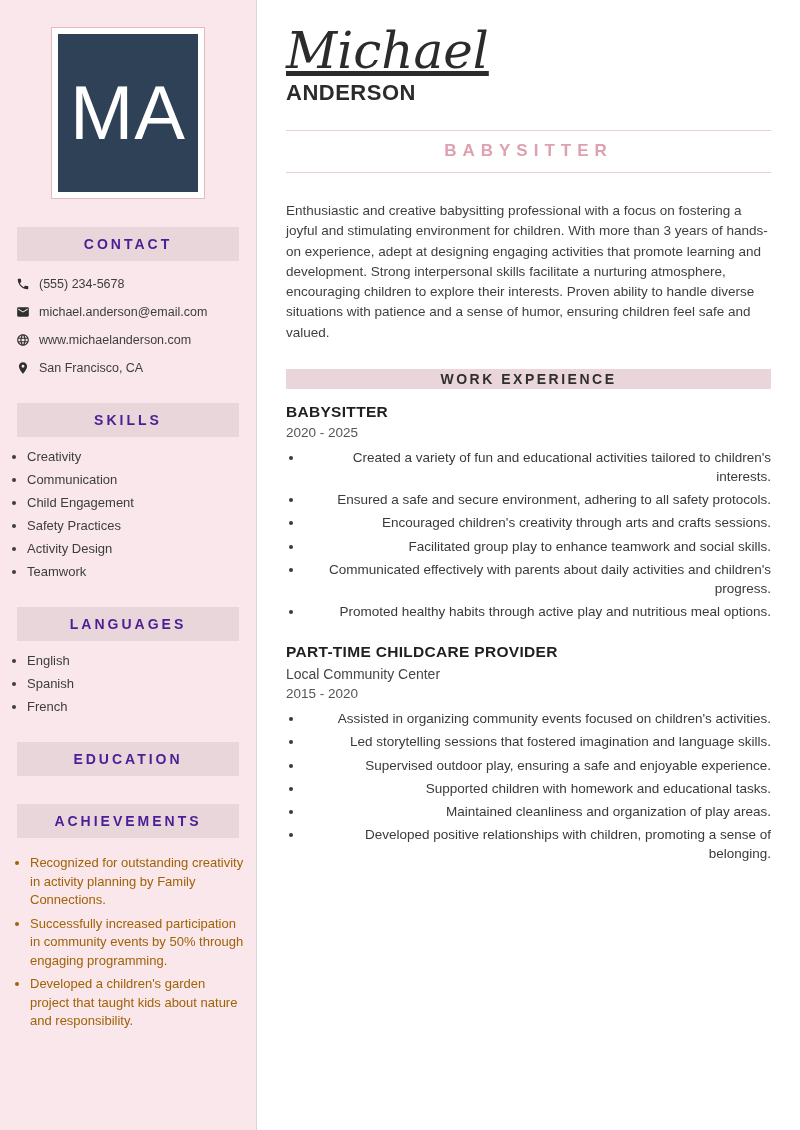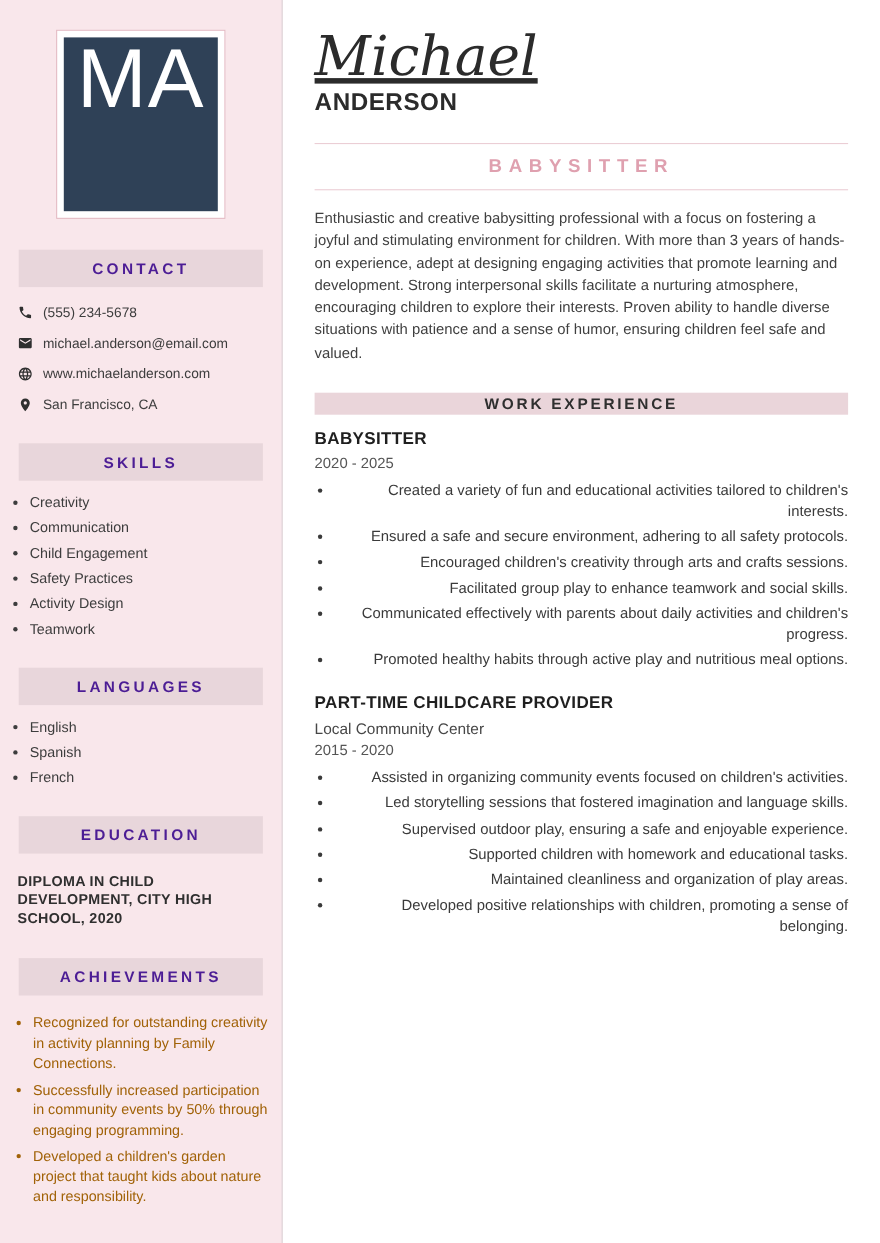--- a/index.html
+++ b/index.html
@@ -30,20 +30,21 @@
     margin: 27px auto 0;
     background: #ffffff;
     border: 1px solid #e4bac3;
     padding: 6px;
   }
   .photo {
     width: 140px;
     height: 158px;
     background: #2f4157;
     display: flex;
+    align-items: center;
     justify-content: center;
   }
   .monogram {
     color: #ffffff;
     font-size: 76px;
     font-weight: 400;
     letter-spacing: 1px;
     line-height: 1;
   }
   .side-bar-header {
@@ -135,21 +136,21 @@
     padding: 10px 0 11px;
     text-align: center;
   }
   .role-title {
     font-size: 17px;
     font-weight: bold;
     letter-spacing: 6px;
     color: #dfa0af;
   }
   .summary {
-    margin-top: 16px;
+    margin-top: 28px;
     font-size: 13.5px;
     color: #3f3f3f;
     line-height: 20.3px;
   }
   .section-bar {
     margin-top: 26px;
     height: 20px;
     background: #ead5da;
     display: flex;
     align-items: center;
@@ -250,21 +251,20 @@
       </ul>
 
     <div class="side-bar-header">LANGUAGES</div>
     <ul class="side-list">
         <li>English</li>
         <li>Spanish</li>
         <li>French</li>
       </ul>
 
     <div class="side-bar-header">EDUCATION</div>
-    <div class="education-text">DIPLOMA IN CHILD DEVELOPMENT, CITY HIGH SCHOOL, 2020</div>
 
     <div class="side-bar-header">ACHIEVEMENTS</div>
     <ul class="achievements-list">
         <li>Recognized for outstanding creativity in activity planning by Family Connections.</li>
         <li>Successfully increased participation in community events by 50% through engaging programming.</li>
         <li>Developed a children's garden project that taught kids about nature and responsibility.</li>
       </ul>
 
   </aside>
 

